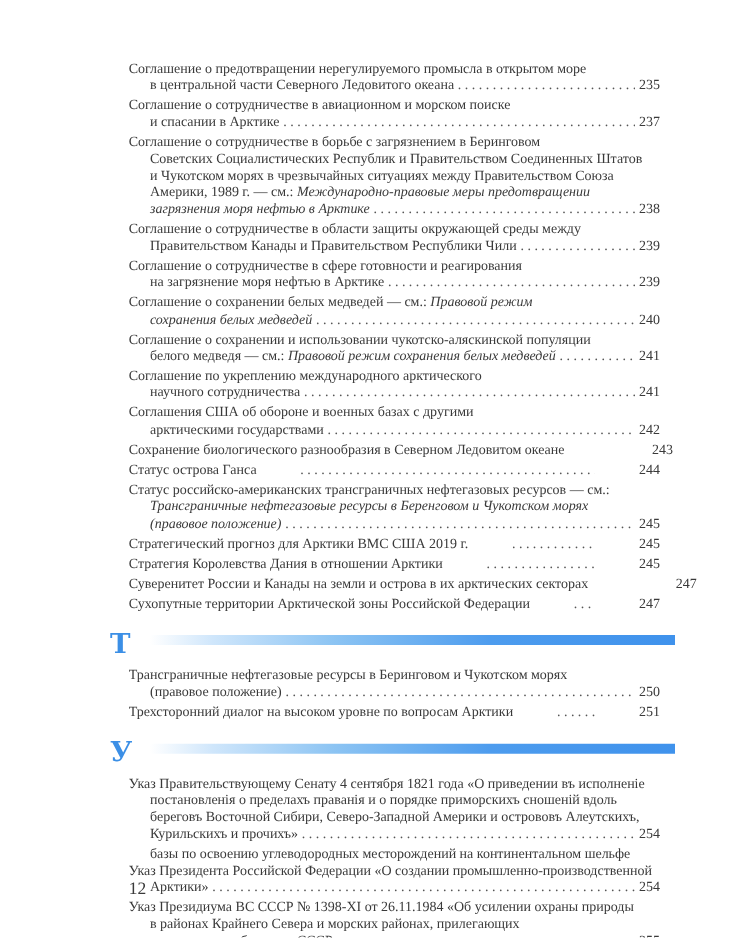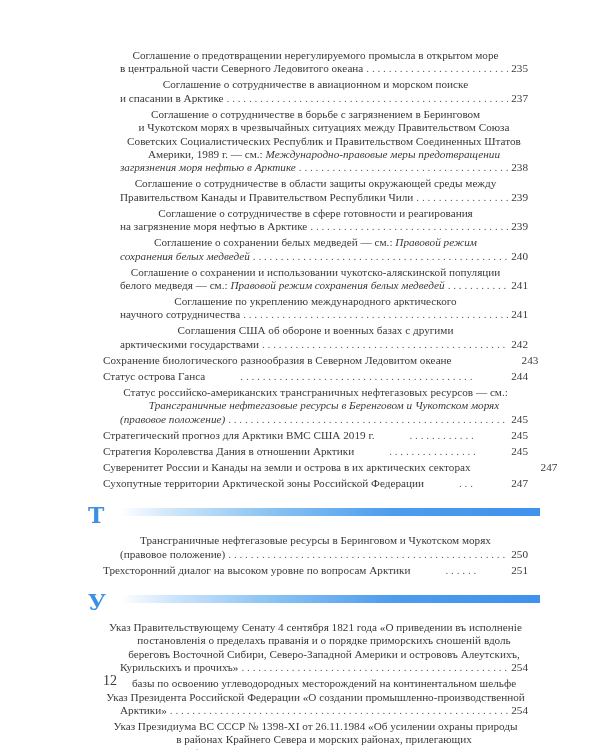--- a/index.html
+++ b/index.html
@@ -1,34 +1,34 @@
 <!DOCTYPE html>
 <html><head>
 <meta charset="utf-8">
 <style>
   html, body { margin: 0; padding: 0; background: #ffffff; }
   body { width: 600px; height: 750px; position: relative; overflow: hidden;
          font-family: "Liberation Serif", "DejaVu Serif", serif; color: #3a3a3a; }
   .page { position: absolute; left: 103px; top: 49px; width: 425px; }
-  .entry { font-size: 11.2px; line-height: 13.4px; margin-bottom: 2.6px; position: relative; text-align: center; }
+  .entry { font-size: 11.2px; line-height: 13.4px; margin-bottom: 2.6px; position: relative; }
   .entry .line { display: block; padding-left: 17px; }
   .entry .line.first { padding-left: 0; }
   .entry .last { display: flex; align-items: baseline; padding-left: 17px; }
   .entry .last.first { padding-left: 0; gap: 32px; }
   .entry .last .txt { white-space: nowrap; }
   .entry .dots { flex: 1; overflow: hidden; white-space: nowrap; margin: 0 3px; letter-spacing: 1.6px; color: #555; }
   .entry .dots::before { content: ". . . . . . . . . . . . . . . . . . . . . . . . . . . . . . . . . . . . . . . . . . . . . . . . . . . . . . . . . . . . . . . . . . . . . . . . . . . . . . . . . . . . . . . . . . . . . . . . . . . . . . . . . . . . . . . . . . . . . ."; letter-spacing: 0; }
   .entry .pg { white-space: nowrap; }
   i { font-style: italic; }
   .section-head { position: relative; height: 26px; margin: 14px 0 4px -15px; }
   .section-letter { position: absolute; left: 0; top: 0; font-family: "DejaVu Serif", serif; font-weight: bold;
                     font-size: 22px; line-height: 22px; color: #3b8fe6; }
   .section-bar { position: absolute; left: 32px; right: -12px; top: 4px; height: 8px;
                  background: linear-gradient(to right, #ffffff 0%, #cfe6fb 12%, #8cc4f3 35%, #4d9cee 65%, #3f92ec 100%); }
-  .page-number { position: absolute; left: 103px; top: 673px; font-size: 14px; color: #3a3a3a; }
+  .page-number { position: absolute; left: 103px; top: 704px; font-size: 14px; color: #3a3a3a; }
 </style>
 </head>
 <body>
 
 <div class="page">
 
   <div class="entry">
     <span class="line first">Соглашение о предотвращении нерегулируемого промысла в открытом море</span>
     <span class="last">
         <span class="txt">в центральной части Северного Ледовитого океана</span>
@@ -39,22 +39,22 @@
   <div class="entry">
     <span class="line first">Соглашение о сотрудничестве в авиационном и морском поиске</span>
     <span class="last">
         <span class="txt">и спасании в Арктике</span>
         <span class="dots"></span>
         <span class="pg">237</span>
       </span>
   </div>
   <div class="entry">
     <span class="line first">Соглашение о сотрудничестве в борьбе с загрязнением в Беринговом</span>
+    <span class="line">Советских Социалистических Республик и Правительством Соединенных Штатов</span>
     <span class="line">и Чукотском морях в чрезвычайных ситуациях между Правительством Союза</span>
-    <span class="line">Советских Социалистических Республик и Правительством Соединенных Штатов</span>
     <span class="line"><span>Америки, 1989 г. — см.: </span><i>Международно-правовые меры предотвращении</i></span>
     <span class="last">
         <i class="txt">загрязнения моря нефтью в Арктике</i>
         <span class="dots"></span>
         <span class="pg">238</span>
       </span>
   </div>
   <div class="entry">
     <span class="line first">Соглашение о сотрудничестве в области защиты окружающей среды между</span>
     <span class="last">

